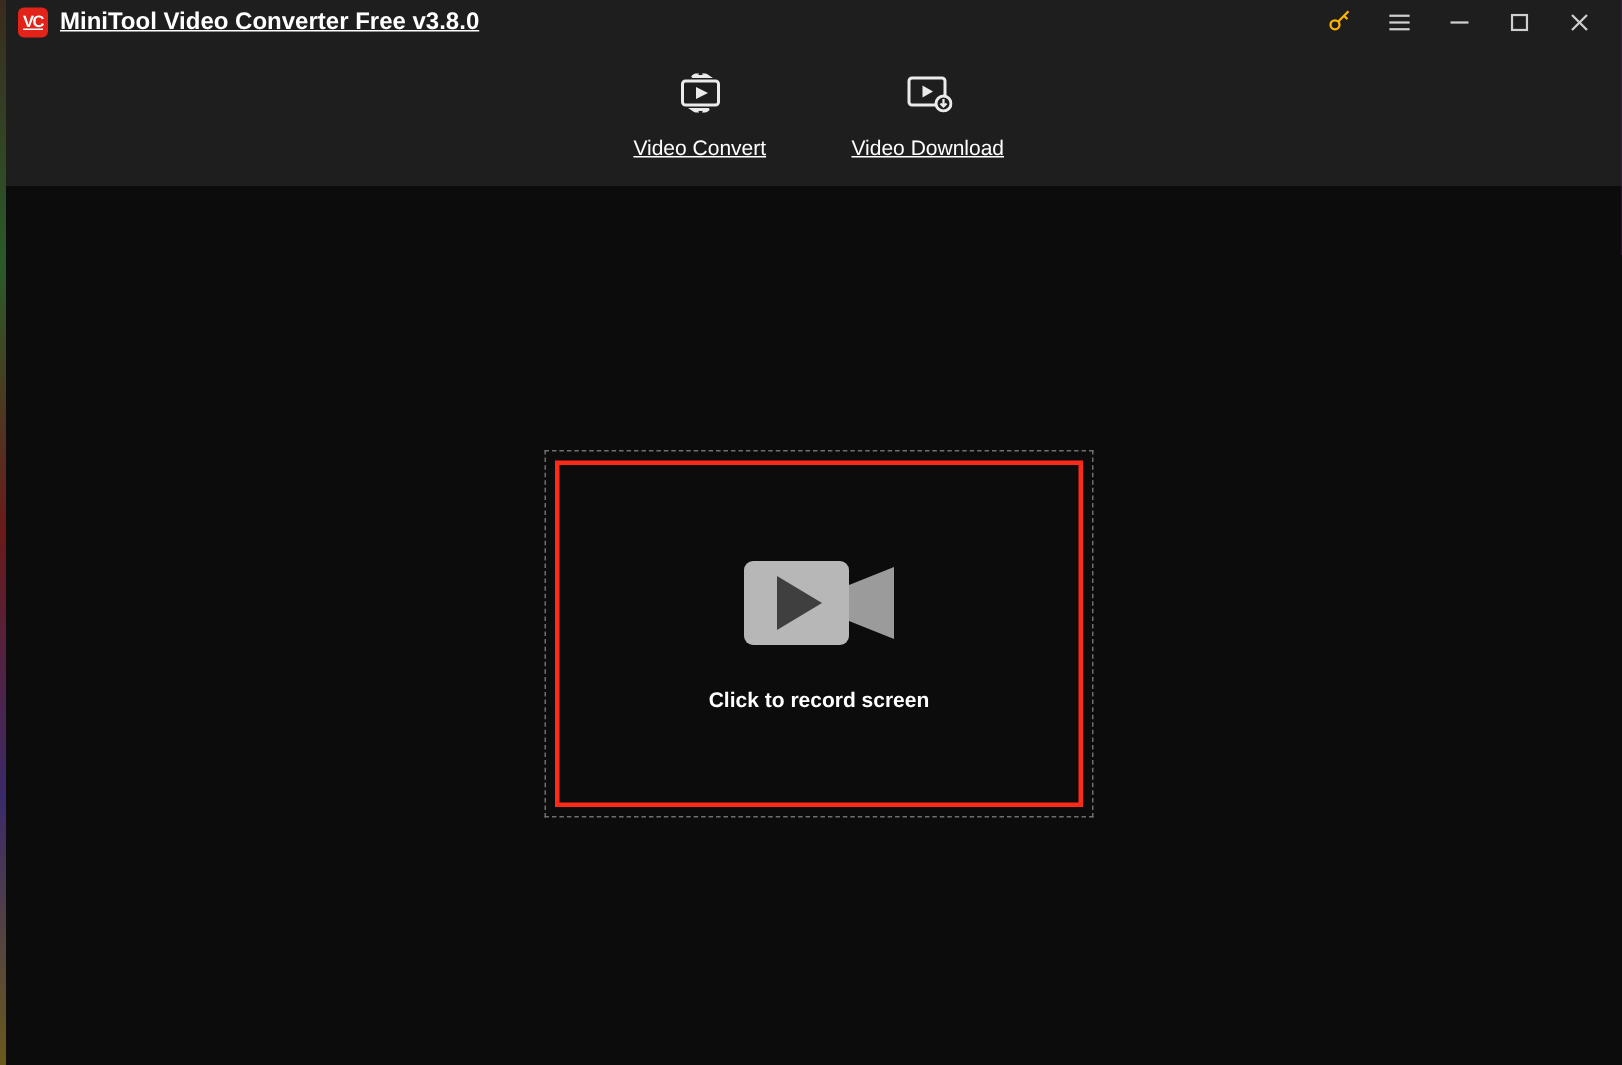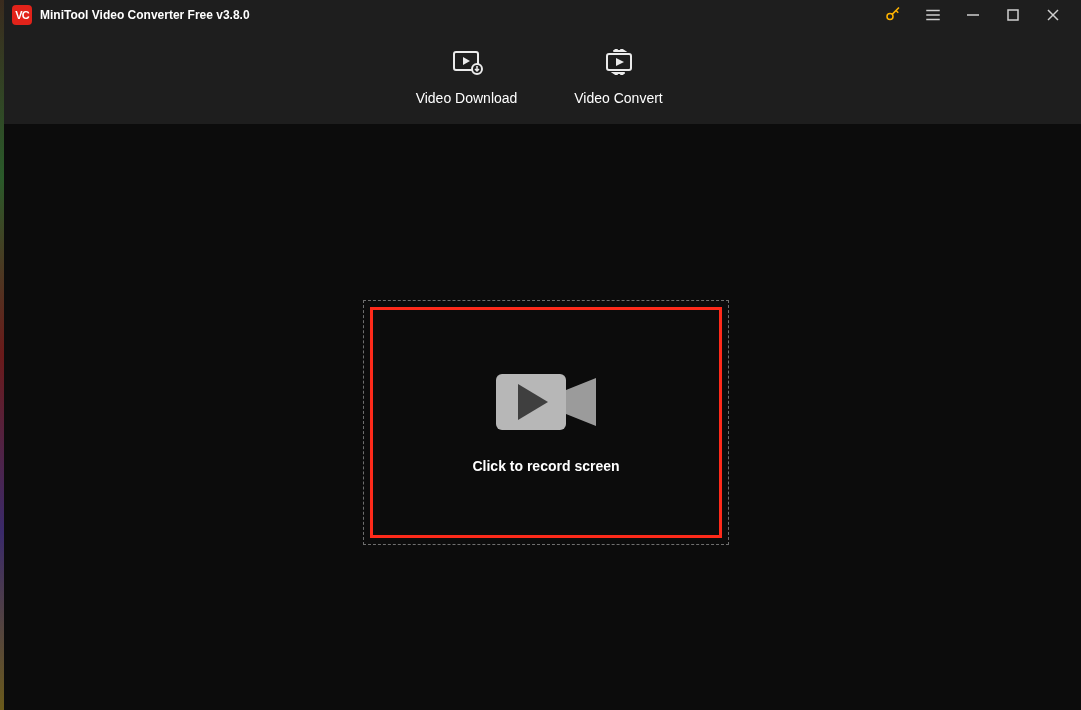--- a/index.html
+++ b/index.html
@@ -1,38 +1,39 @@
 <!DOCTYPE html>
 <html><head>
 <meta charset="utf-8">
 <style>
   * { box-sizing: border-box; margin: 0; padding: 0; }
   html, body { width: 1081px; height: 710px; font-family: "Segoe UI", Arial, sans-serif; background:#0c0c0c; color:#fff; overflow:hidden; }
   .app {
     position:absolute; left:4px; top:0; width:1077px; height:710px;
     background:#a21caf;
+    text-decoration:underline;
   }
   
   .left-strip {
     position:absolute; left:0; top:0; width:4px; height:710px;
     background: linear-gradient(#3a2b1e, #2a5a2a, #6a1a1a, #3a2a6a, #6a5a1a);
   }
 
   
   .titlebar {
     display:flex; align-items:center; height:30px;
     padding:0 8px; background:#1e1e1e;
   }
   .logo {
     width:20px; height:20px; border-radius:4px; background:#e2231a;
     display:flex; align-items:center; justify-content:center;
     font-size:11px; font-weight:bold; color:#fff; letter-spacing:-1px;
     margin-right:8px;
   }
-  .title { font-size:12px; font-weight:bold; color:#fff; flex:0 0 auto; }
+  .title { font-size:16px; font-weight:bold; color:#fff; flex:0 0 auto; }
   .title-spacer { flex:1 1 auto; }
   .title-icon {
     width:40px; height:30px; display:flex; align-items:center; justify-content:center;
     color:#cfcfcf; cursor:pointer;
   }
   .title-icon svg { display:block; }
   .key-icon { color:#ffb400; }
 
   
   .navbar {
@@ -105,39 +106,39 @@
           <line x1="12" y1="2" x2="2" y2="12"></line>
       </svg>
     </div>
   </div>
 
   <div class="navbar">
 
     <div class="tab">
       <div class="tab-icon">
         <svg width="32" height="26" viewBox="0 0 32 26" fill="none" stroke="currentColor" stroke-width="2">
+          <rect x="4" y="5" width="24" height="16" rx="2"></rect>
+          <path d="M11 2 h10 l-3 -2 M11 2 l3 -2" stroke-linecap="round"></path>
+          <path d="M21 24 h-10 l3 2 M21 24 l-3 2" stroke-linecap="round"></path>
+          <path d="M13 9 l8 4 -8 4 z" fill="currentColor" stroke="none"></path>
+        </svg>
+      </div>
+      <div class="tab-label">Video Convert</div>
+    </div>
+
+    <div class="tab">
+      <div class="tab-icon">
+        <svg width="32" height="26" viewBox="0 0 32 26" fill="none" stroke="currentColor" stroke-width="2">
           <rect x="3" y="3" width="24" height="18" rx="2"></rect>
           <path d="M12 8 l7 4 -7 4 z" fill="currentColor" stroke="none"></path>
           <circle cx="26" cy="20" r="5" fill="#1e1e1e" stroke="currentColor"></circle>
           <path d="M26 17 v5 m-2 -2 l2 2 l2 -2" stroke-width="1.5"></path>
         </svg>
       </div>
       <div class="tab-label">Video Download</div>
-    </div>
-
-    <div class="tab">
-      <div class="tab-icon">
-        <svg width="32" height="26" viewBox="0 0 32 26" fill="none" stroke="currentColor" stroke-width="2">
-          <rect x="4" y="5" width="24" height="16" rx="2"></rect>
-          <path d="M11 2 h10 l-3 -2 M11 2 l3 -2" stroke-linecap="round"></path>
-          <path d="M21 24 h-10 l3 2 M21 24 l-3 2" stroke-linecap="round"></path>
-          <path d="M13 9 l8 4 -8 4 z" fill="currentColor" stroke="none"></path>
-        </svg>
-      </div>
-      <div class="tab-label">Video Convert</div>
     </div>
 
 
 
   </div>
 
   <div class="main">
     <div class="record-dashed"></div>
     <div class="record-area">
       <svg class="camera-svg" viewBox="0 0 100 60">

